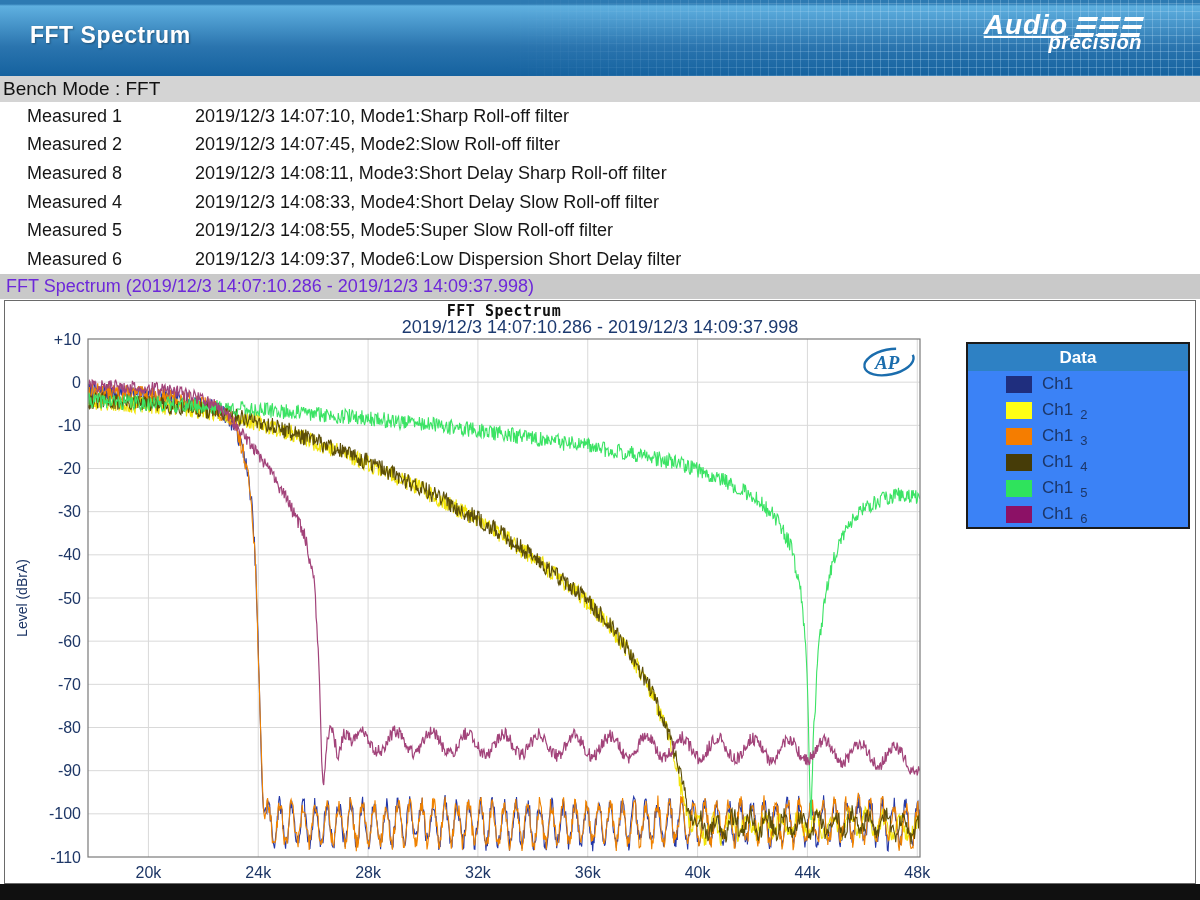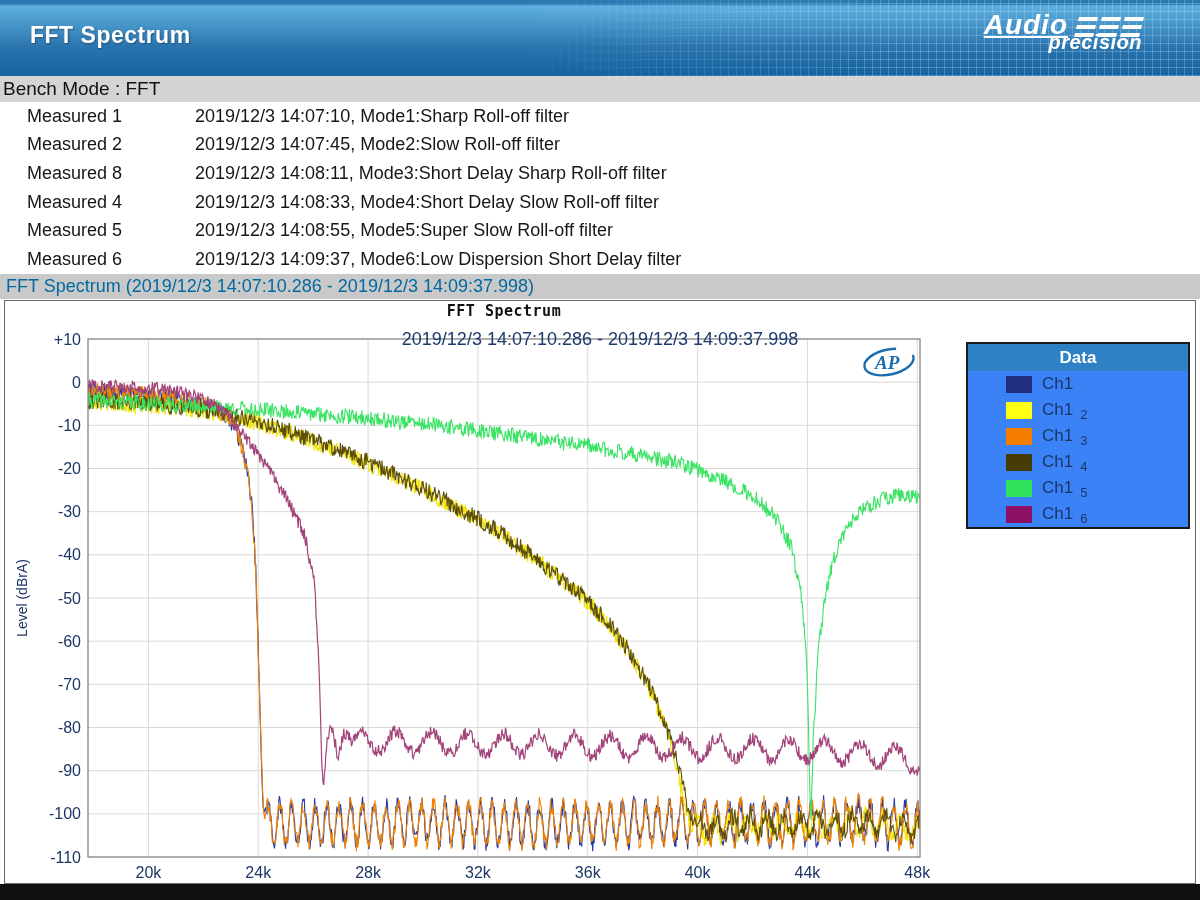--- a/index.html
+++ b/index.html
@@ -24,29 +24,29 @@
        background:repeating-linear-gradient(0deg,#fff 0 4px,transparent 4px 8px);}
   .ap-precision{font-size:20px;letter-spacing:.5px;margin-top:-7px;margin-left:22px;text-align:right;}
 
   
   .bench-bar{position:absolute;left:0;top:76px;width:1200px;height:26px;background:#d4d4d4;
        color:#111;font-size:19px;line-height:26px;padding-left:3px;box-sizing:border-box;}
   .m-list{position:absolute;left:0;top:102px;width:1200px;height:172px;}
   .m-row{height:28.6px;display:flex;align-items:center;font-size:18px;color:#161616;}
   .m-label{width:168px;padding-left:27px;flex:none;}
   .section-bar{position:absolute;left:0;top:274px;width:1200px;height:25px;background:#c9c9c9;
-       color:#0369a1;font-size:18px;line-height:25px;padding-left:6px;box-sizing:border-box;}
+       color:#6d28d9;font-size:18px;line-height:25px;padding-left:6px;box-sizing:border-box;}
 
   
   .chart-box{position:absolute;left:4px;top:300px;width:1192px;height:584px;background:#fff;
        border:1px solid #6a6a6a;box-sizing:border-box;}
   .chart-title{position:absolute;left:83px;top:1px;width:832px;text-align:center;
        font-family:"DejaVu Sans Mono",monospace;font-weight:bold;font-size:15px;color:#111;letter-spacing:.5px;}
   .chart-subtitle{position:absolute;left:0;top:16px;width:1190px;text-align:center;
-       font-size:18px;color:#1c3a70;margin-top:12px;}
+       font-size:18px;color:#1c3a70;}
   #plot{position:absolute;left:0;top:0;width:1190px;height:582px;}
 
   .legend{position:absolute;left:961px;top:41px;width:224px;background:#3b82f6;
        border:2px solid #1a1a1a;box-sizing:border-box;}
   .legend-head{height:27px;background:#2e81c4;color:#fff;font-weight:bold;font-size:17px;
        text-align:center;line-height:27px;}
   .legend-row{height:26px;display:flex;align-items:center;padding-left:38px;}
   .lg-swatch{width:26px;height:17px;flex:none;}
   .lg-label{margin-left:10px;font-size:17px;color:#1c3668;}
   .lg-sub{font-size:13px;color:#1c3668;margin-left:7px;transform:translateY(4px);}

